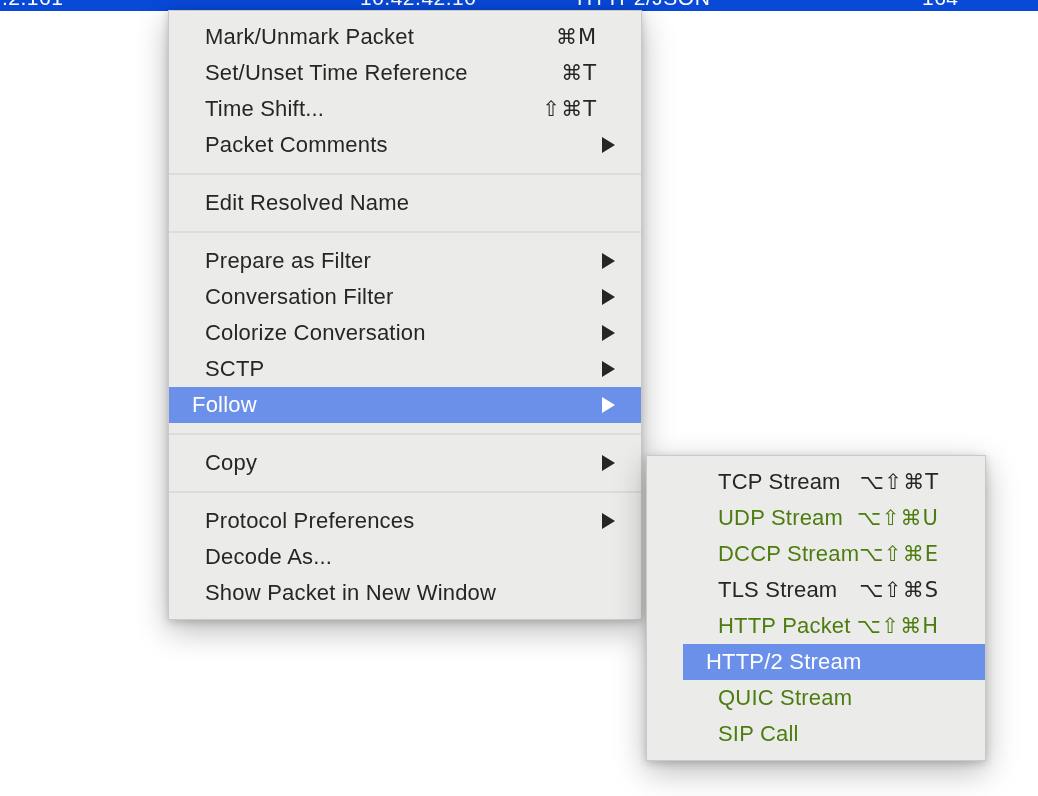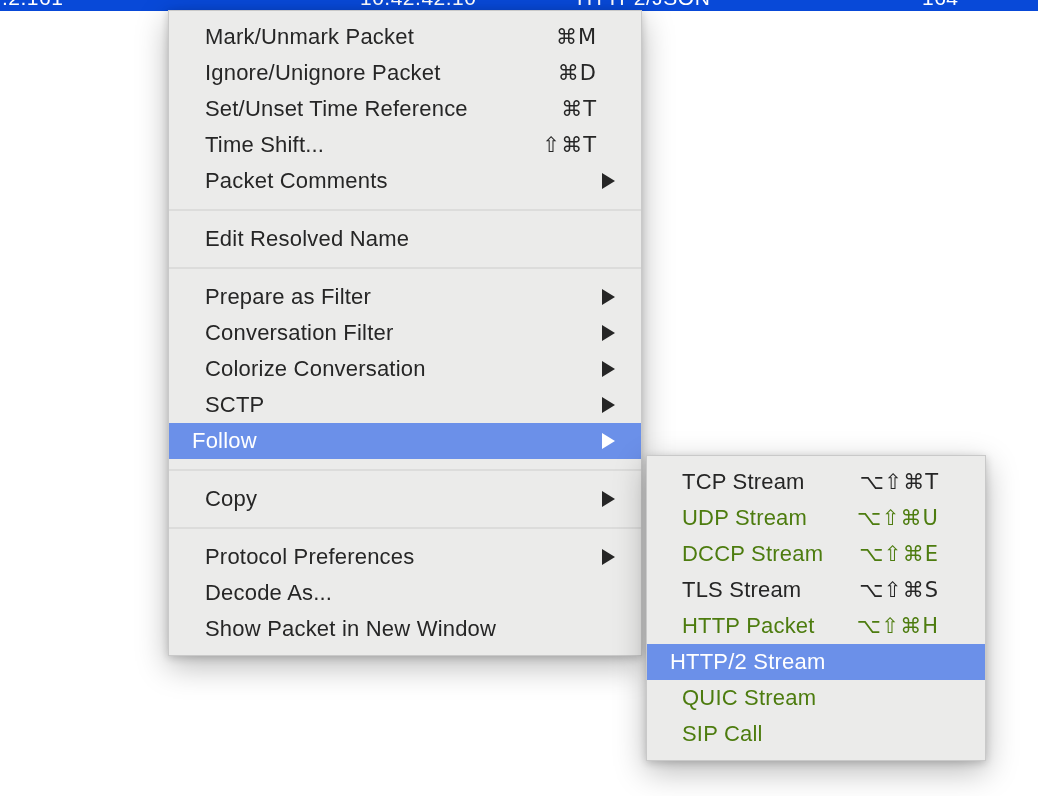--- a/index.html
+++ b/index.html
@@ -69,21 +69,21 @@
     position: relative;
     height: 36px;
     display: flex;
     align-items: center;
     font-size: 22px;
     color: #262626;
     letter-spacing: 0.2px;
     white-space: nowrap;
   }
   .main-menu .mi { padding-left: 36px; }
-  .sub-menu  .mi { padding-left: 35px; }
+  .sub-menu  .mi { padding-left: 35px; margin-left: 36px; }
 
   .mi.highlighted {
     background: #6b90e9;
     color: #ffffff;
     padding-left: 23px;
   }
   .mi.disabled { color: #4d7c0f; }
 
   .sc {
     position: absolute;
@@ -125,24 +125,20 @@
     <span class="cell len">164</span>
   </div>
 
   <div class="menu main-menu">
 
     <div class="mi">
       <span>Mark/Unmark Packet</span>
       <span class="sc">⌘M</span>
     </div>
     <div class="mi">
-      <span>Ignore/Unignore Packet</span>
-      <span class="sc">⌘D</span>
-    </div>
-    <div class="mi">
       <span>Set/Unset Time Reference</span>
       <span class="sc">⌘T</span>
     </div>
     <div class="mi">
       <span>Time Shift...</span>
       <span class="sc">⇧⌘T</span>
     </div>
     <div class="mi">
       <span>Packet Comments</span>
       <span class="arrow"></span>

